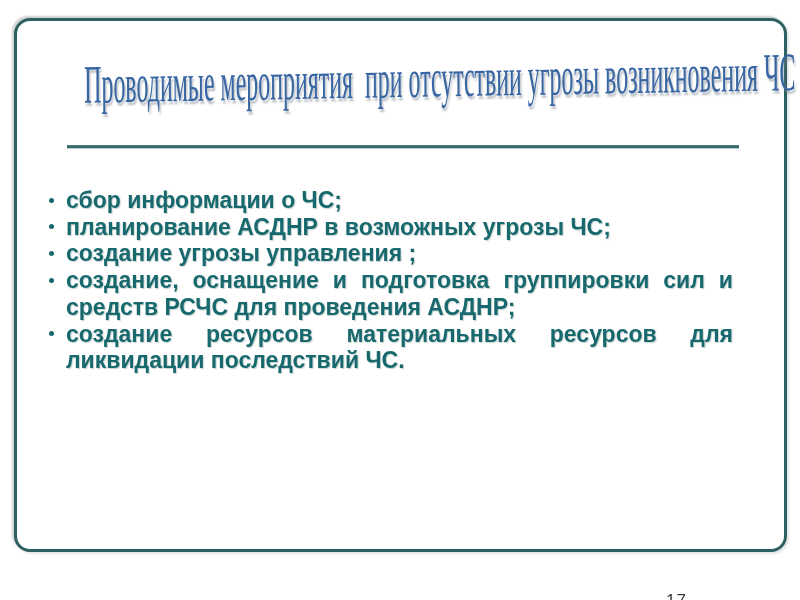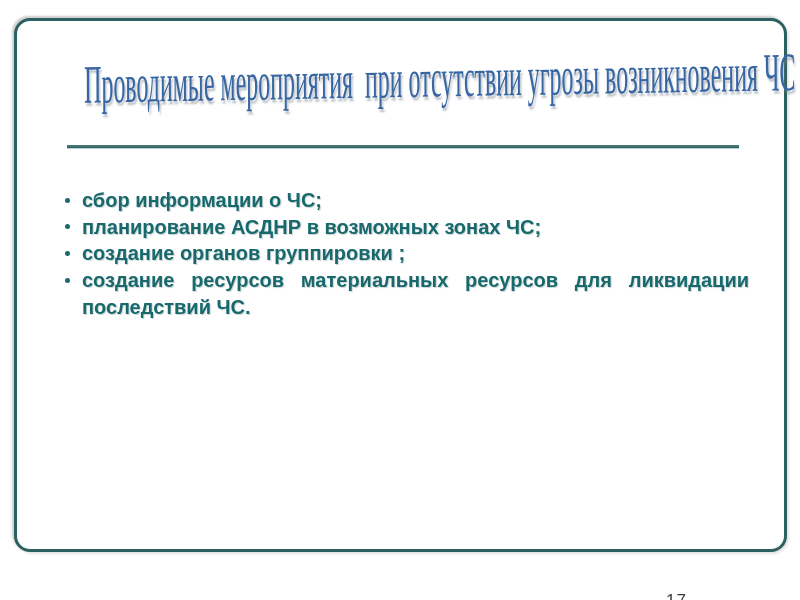--- a/index.html
+++ b/index.html
@@ -47,25 +47,25 @@
   .title-rule {
     position: absolute;
     left: 67px; top: 145px;
     width: 672px; height: 4px;
     background: linear-gradient(#517e7e, var(--rule-teal));
     border-bottom: 1px solid #b9cfcf;
   }
 
   .bullets {
     position: absolute;
-    left: 63px; top: 187px;
+    left: 47px; top: 187px;
     width: 686px;
     list-style: none;
     color: var(--body-teal);
-    font-size: 20px;
+    font-size: 23px;
     font-weight: bold;
     line-height: 26.7px;
     text-shadow: 1px 1px 1px rgba(150,165,165,0.5);
   }
   .bullets li {
     position: relative;
     padding-left: 19px;
     text-align: justify;
   }
   .bullets li .dot {
@@ -99,25 +99,29 @@
 
   <div class="title-rule"></div>
 
   <ul class="bullets">
     <li>
       <span class="dot"></span>
       <span>сбор информации о ЧС;</span>
     </li>
     <li>
       <span class="dot"></span>
-      <span>планирование АСДНР в возможных зонах ЧС;</span>
+      <span>планирование АСДНР в возможных угрозы ЧС;</span>
     </li>
     <li>
       <span class="dot"></span>
-      <span>создание органов группировки ;</span>
+      <span>создание угрозы управления ;</span>
+    </li>
+    <li>
+      <span class="dot"></span>
+      <span>создание, оснащение и подготовка группировки сил и средств РСЧС для проведения АСДНР;</span>
     </li>
     <li>
       <span class="dot"></span>
       <span>создание ресурсов материальных ресурсов для ликвидации последствий ЧС.</span>
     </li>
   </ul>
 
   <div class="page-number">17</div>
 
 </div>

